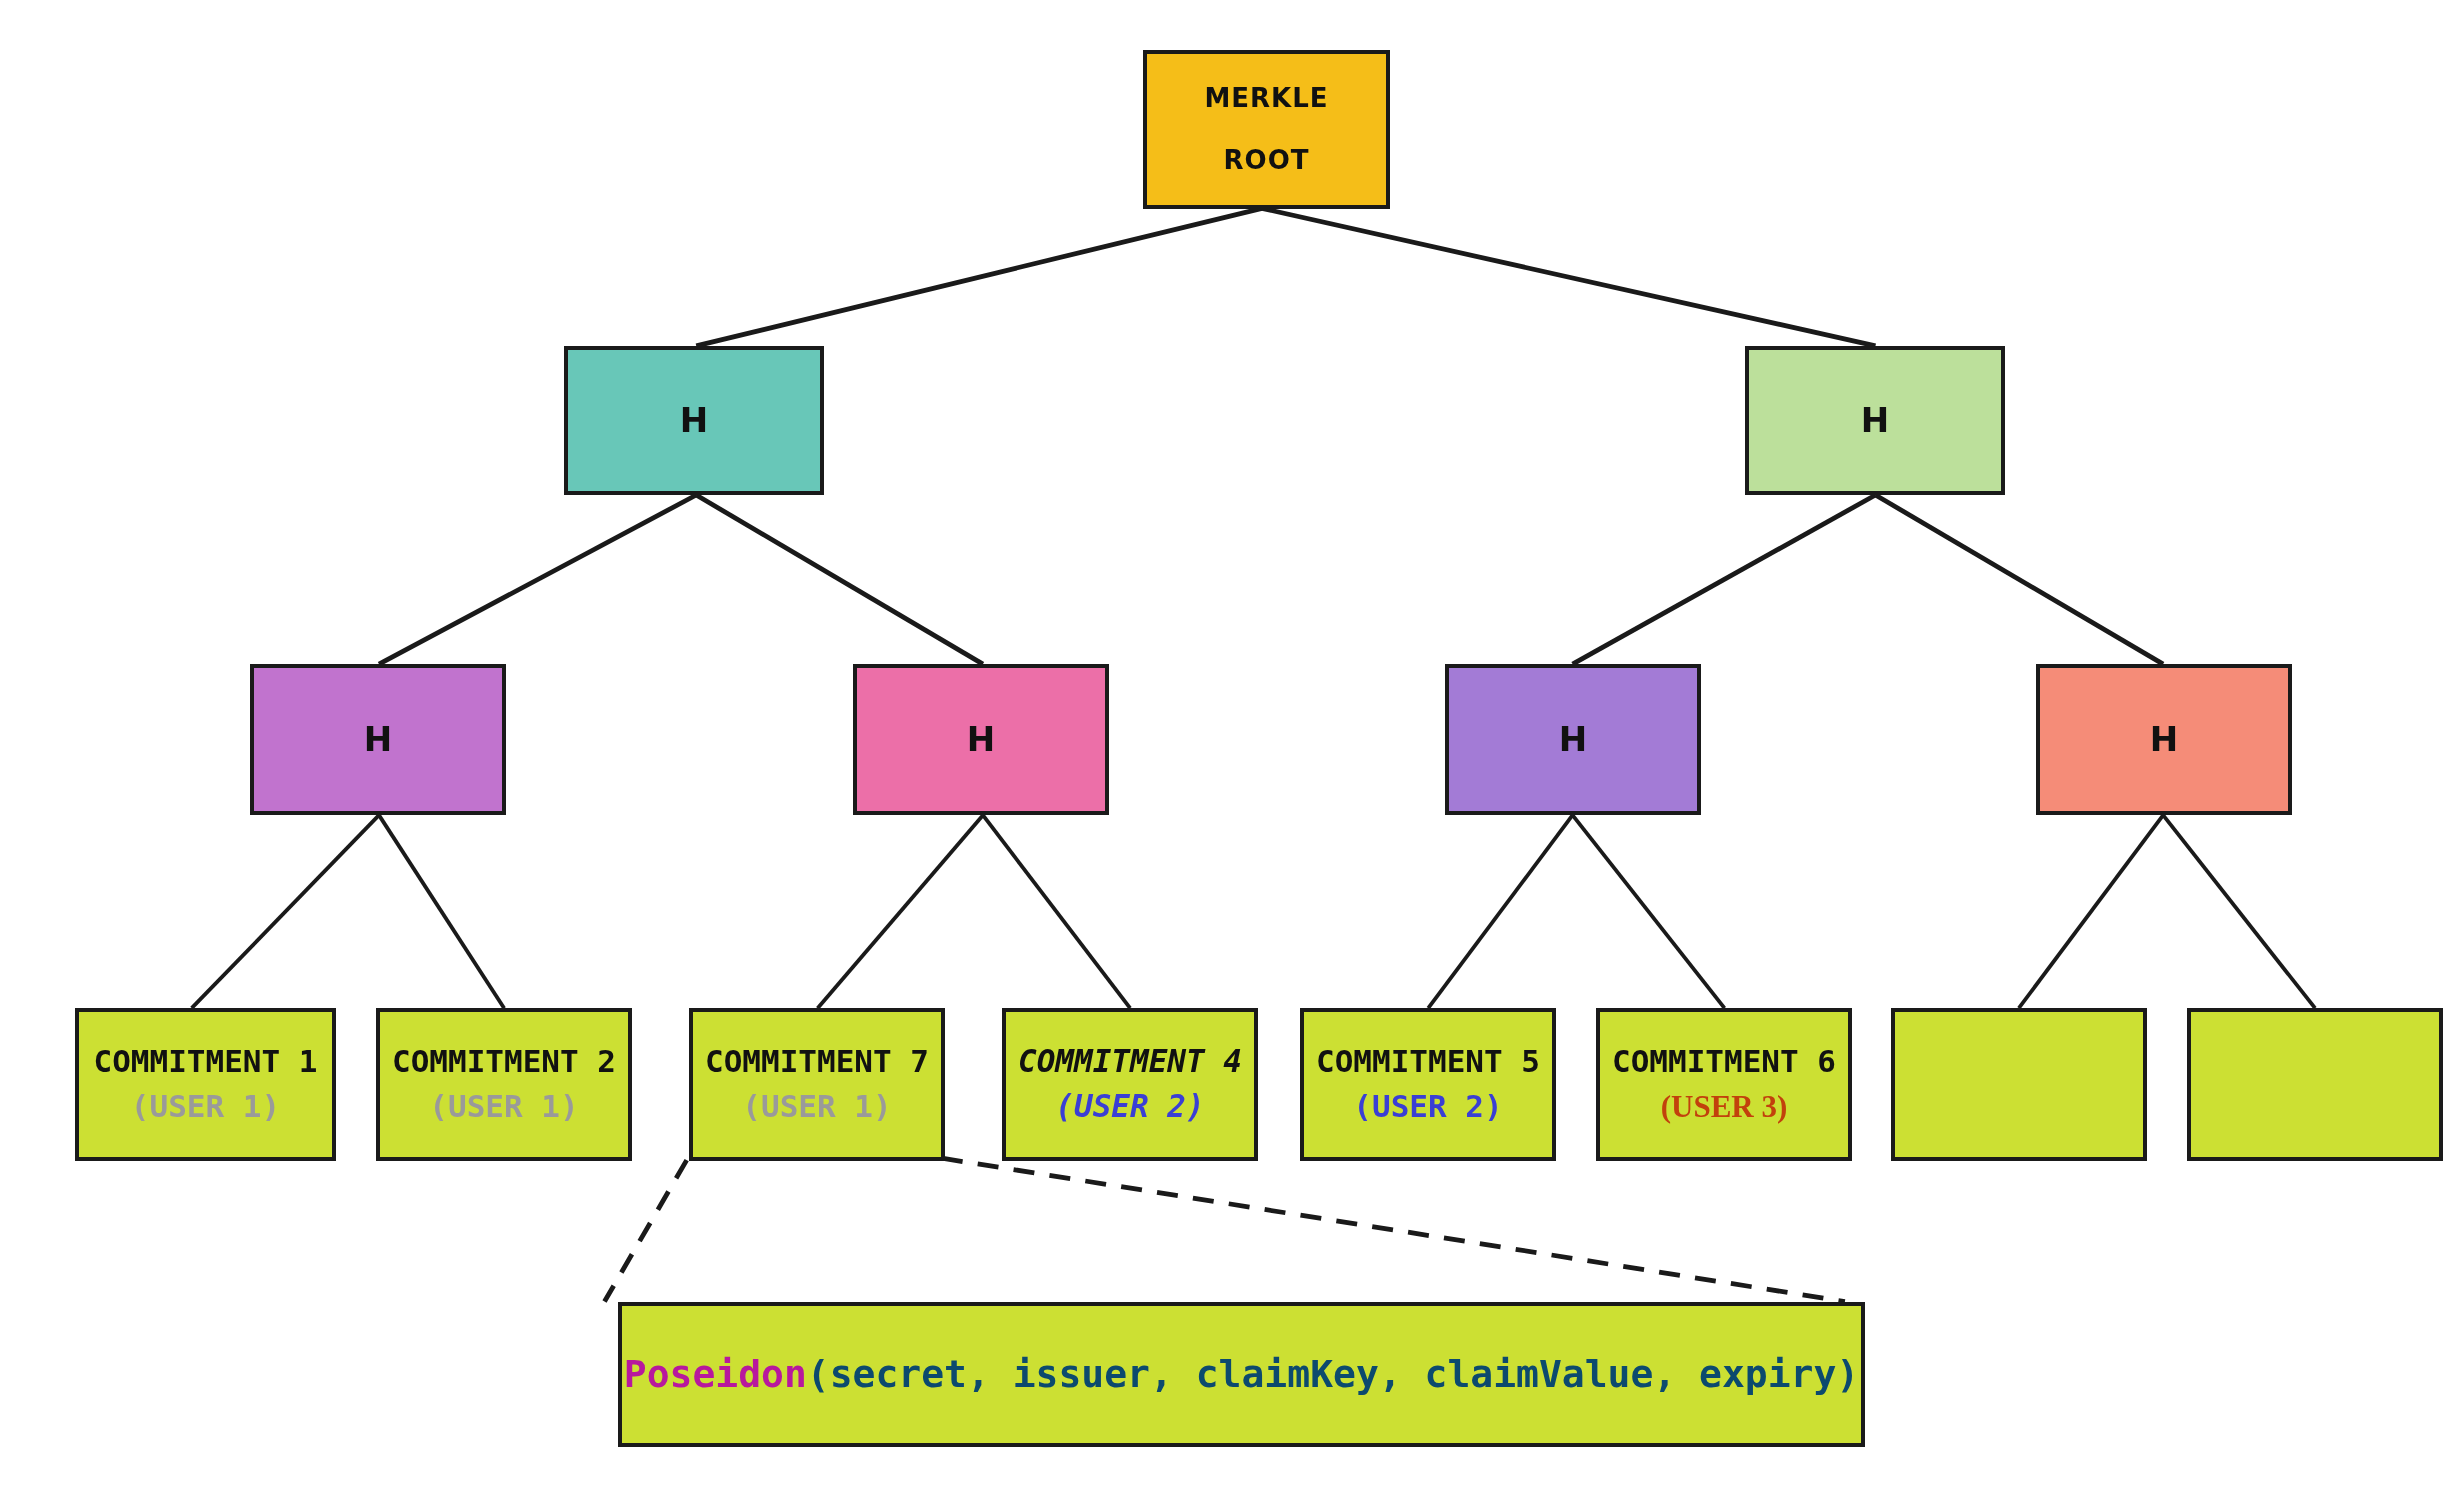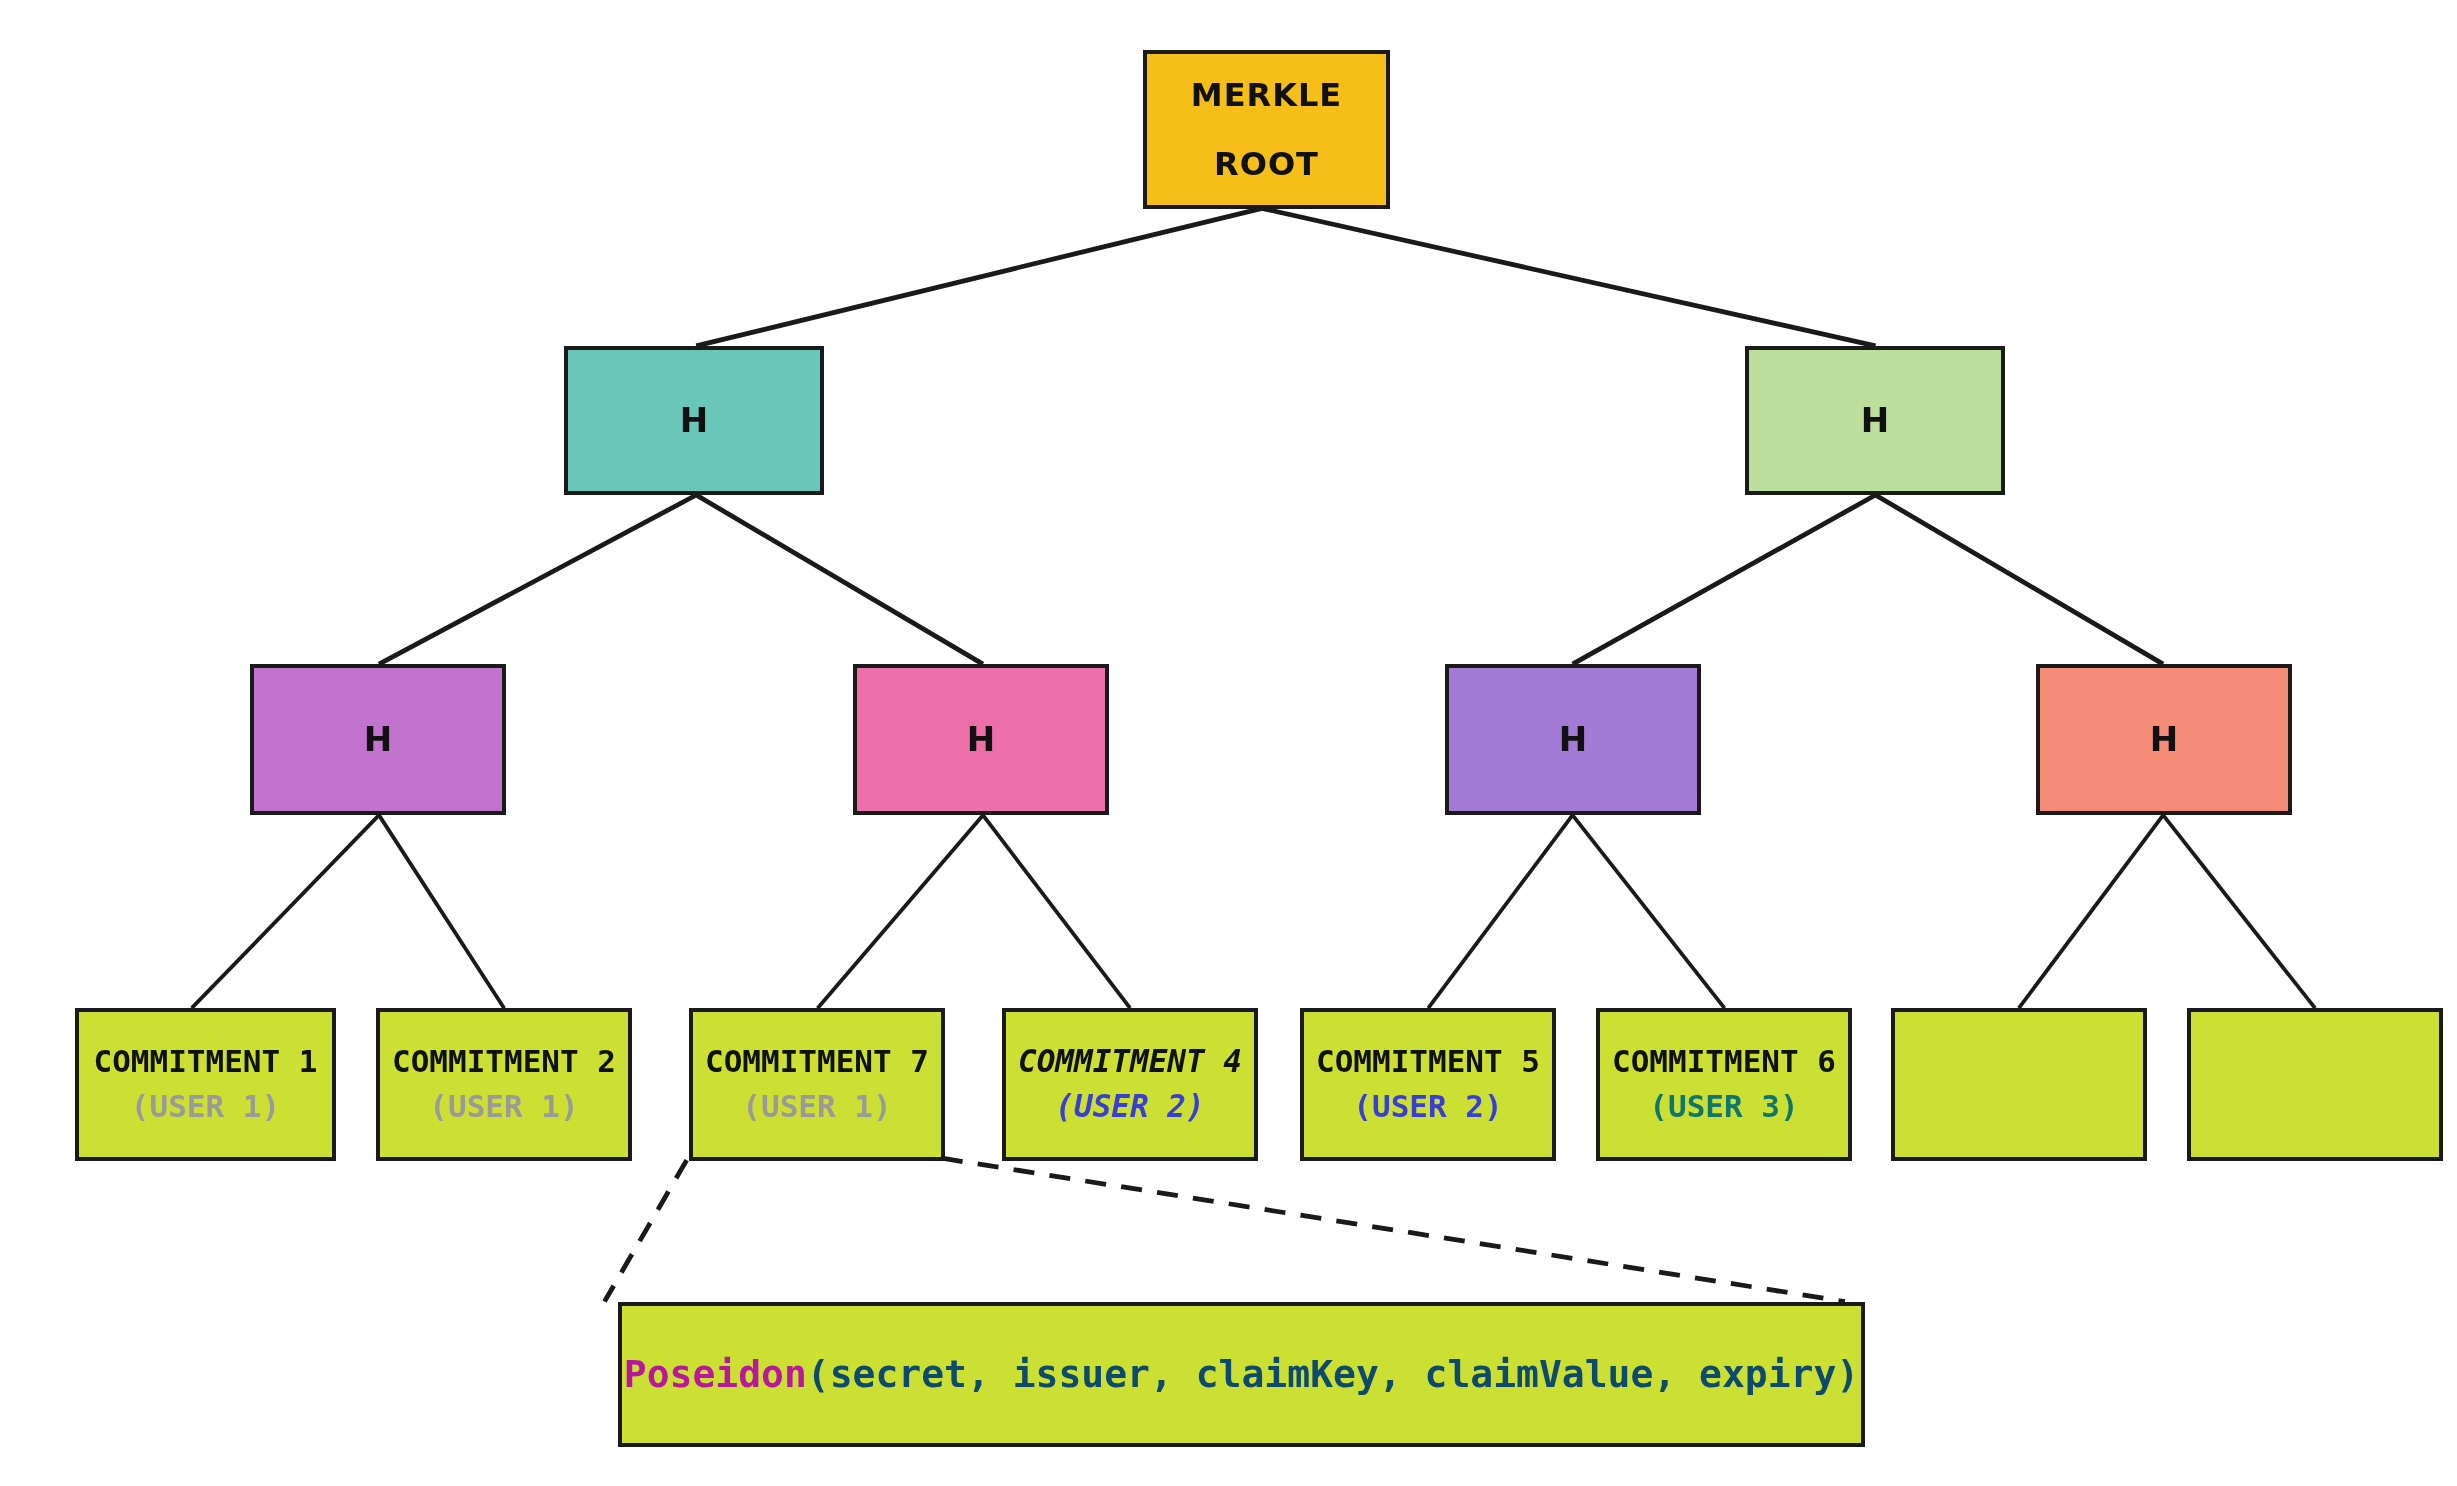--- a/index.html
+++ b/index.html
@@ -30,21 +30,21 @@
     display: flex;
     flex-direction: column;
     align-items: center;
     justify-content: center;
     text-align: center;
     line-height: 1.28;
   }
   .node-root {
     font-family: "DejaVu Sans", sans-serif;
     font-weight: bold;
-    font-size: 32px;
+    font-size: 26px;
     letter-spacing: 1px;
     color: #111111;
     gap: 28px;
   }
   .node-root .line { display: block; }
   .node-hash {
     font-family: "DejaVu Sans", sans-serif;
     font-weight: bold;
     font-size: 34px;
     color: #111111;
@@ -142,21 +142,21 @@
   <div class="node node-leaf" style="left:1002px; top:1008px; width:256px; height:153px; background:#CCE033;font-style:italic;">
     <span>COMMITMENT 4</span>
     <span class="leaf-owner" style="color:#3A3FD4;">(USER 2)</span>
   </div>
   <div class="node node-leaf" style="left:1300px; top:1008px; width:256px; height:153px; background:#CCE033;">
     <span>COMMITMENT 5</span>
     <span class="leaf-owner" style="color:#3A3FD4;">(USER 2)</span>
   </div>
   <div class="node node-leaf" style="left:1596px; top:1008px; width:256px; height:153px; background:#CCE033;">
     <span>COMMITMENT 6</span>
-    <span class="leaf-owner" style="color:#0f766e;">(USER 3)</span>
+    <span class="leaf-owner" style="color:#c2410c;font-family:Liberation Serif, serif;">(USER 3)</span>
   </div>
   <div class="node node-leaf" style="left:1891px; top:1008px; width:256px; height:153px; background:#CCE033;">
     <span></span>
   </div>
   <div class="node node-leaf" style="left:2187px; top:1008px; width:256px; height:153px; background:#CCE033;">
     <span></span>
   </div>
 
   <div class="node node-formula" style="left:600px; top:1302px; width:1247px; height:145px; background:#CCE033;">
     <span class="formula-fn">Poseidon</span>

